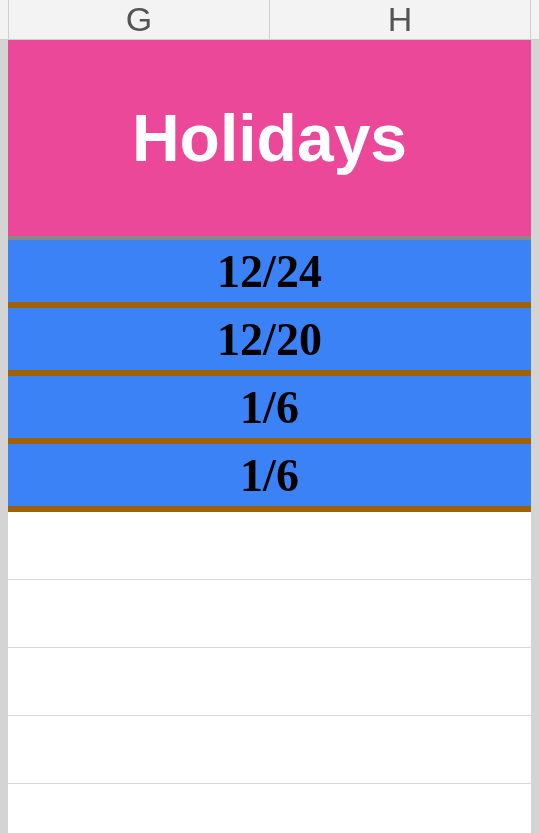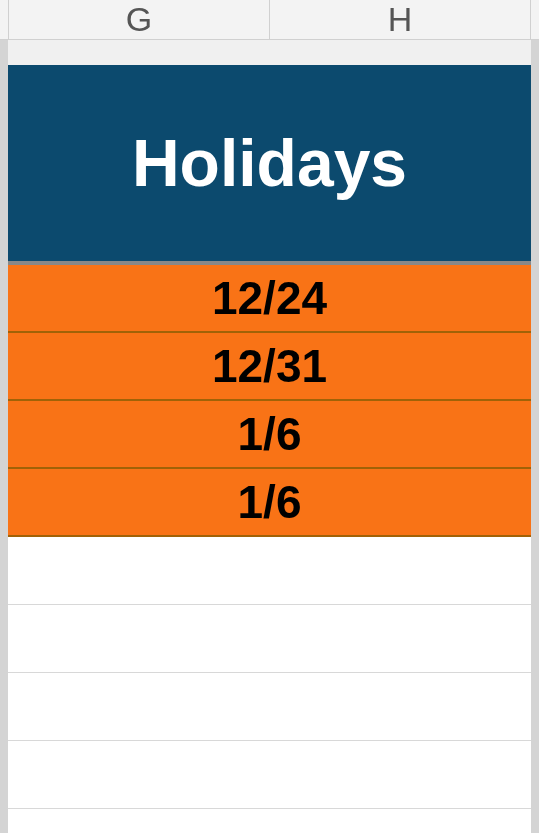--- a/index.html
+++ b/index.html
@@ -45,39 +45,39 @@
     }
     .grid-body {
       flex: 1;
       display: flex;
       flex-direction: column;
       border-left: 8px solid #d4d4d4;
       border-right: 8px solid #d4d4d4;
     }
     .title-row {
       height: 200px;
-      background: #0c4a6e;
+      background: #ec4899;
       display: flex;
       align-items: center;
       justify-content: center;
       border-bottom: 4px solid #888;
-      margin-top: 25px;
     }
     .title-text {
       color: #ffffff;
       font-size: 66px;
       font-weight: bold;
     }
     .data-row {
       height: 68px;
-      background: #f97316;
-      border-bottom: 2px solid #a16207;
+      background: #3b82f6;
+      border-bottom: 6px solid #a16207;
       display: flex;
       align-items: center;
       justify-content: center;
+      font-family: Liberation Serif, serif;
     }
     .data-text {
       color: #000000;
       font-size: 46px;
       font-weight: bold;
     }
     .empty-row {
       height: 68px;
       background: #ffffff;
       border-bottom: 1px solid #d8d8d8;
@@ -92,21 +92,21 @@
     <div class="col-header">H</div>
   </div>
   <div class="grid-body">
     <div class="title-row">
       <span class="title-text">Holidays</span>
     </div>
     <div class="data-row">
       <span class="data-text">12/24</span>
     </div>
     <div class="data-row">
-      <span class="data-text">12/31</span>
+      <span class="data-text">12/20</span>
     </div>
     <div class="data-row">
       <span class="data-text">1/6</span>
     </div>
     <div class="data-row">
       <span class="data-text">1/6</span>
     </div>
     <div class="empty-row"></div>
     <div class="empty-row"></div>
     <div class="empty-row"></div>

